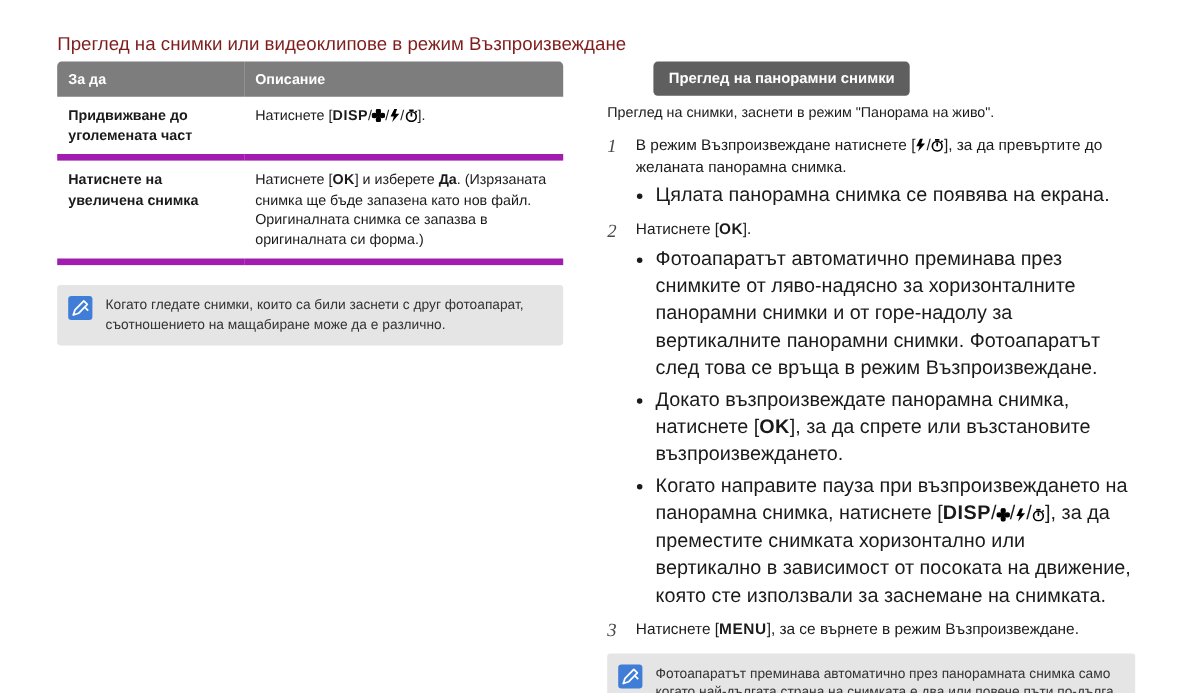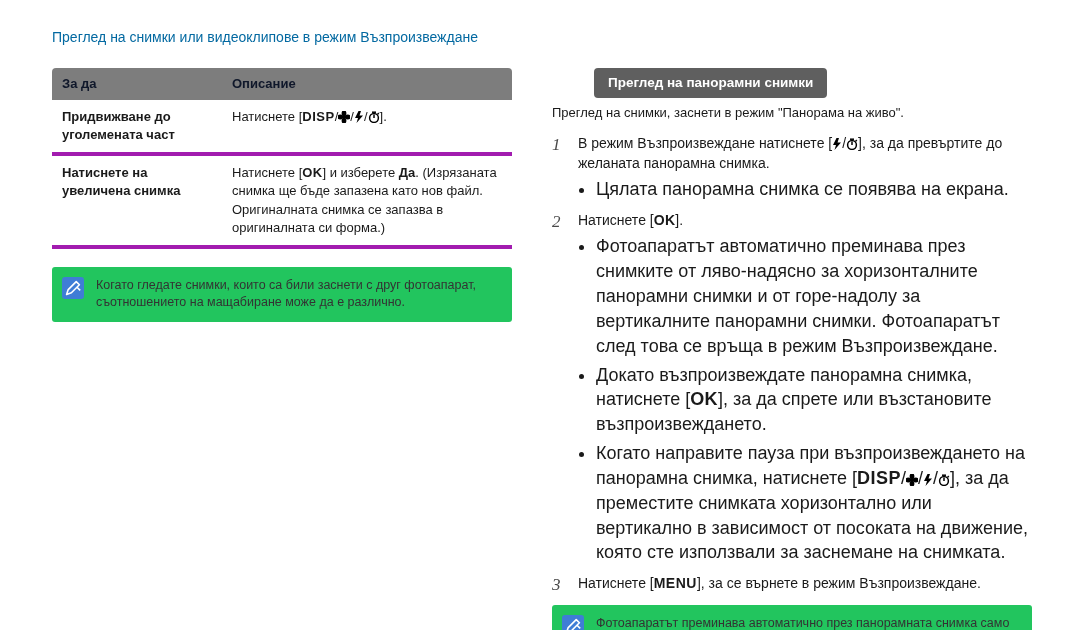--- a/index.html
+++ b/index.html
@@ -11,24 +11,24 @@
     font-family: "Segoe UI", Arial, sans-serif;
     color: #1a1a1a;
     font-size: 14px;
     line-height: 1.4;
   }
   .page {
     padding: 28px 48px 10px 52px;
     box-sizing: border-box;
   }
   .heading {
-    color: #0369a1;
-    font-size: 14px;
+    color: #7f1d1d;
+    font-size: 17px;
     font-weight: 400;
-    margin-bottom: 20px;
+    margin-bottom: 4px;
   }
   .columns {
     display: flex;
     gap: 40px;
   }
   .col-left {
     width: 460px;
     flex: 0 0 460px;
   }
   .col-right {
@@ -36,42 +36,42 @@
   }
 
   
   table.def {
     width: 100%;
     border-collapse: collapse;
     font-size: 13px;
   }
   table.def th {
     background: #7d7d7d;
-    color: #0f172a;
+    color: #ffffff;
     font-weight: 600;
     text-align: left;
     padding: 7px 10px;
   }
   table.def th:first-child { border-top-left-radius: 4px; }
   table.def th:last-child  { border-top-right-radius: 4px; }
   table.def td {
-    border-bottom: 4px solid #a21caf;
+    border-bottom: 6px solid #a21caf;
     padding: 8px 10px;
     vertical-align: top;
   }
   table.def td:first-child {
     font-weight: 700;
     width: 150px;
   }
 
   
   .note {
     display: flex;
     align-items: flex-start;
-    background: #22c55e;
+    background: #e5e5e5;
     border-radius: 3px;
     padding: 10px 14px 10px 10px;
     gap: 12px;
     font-size: 12.5px;
     color: #333;
     line-height: 1.4;
   }
   .note .note-icon {
     width: 22px;
     height: 22px;

